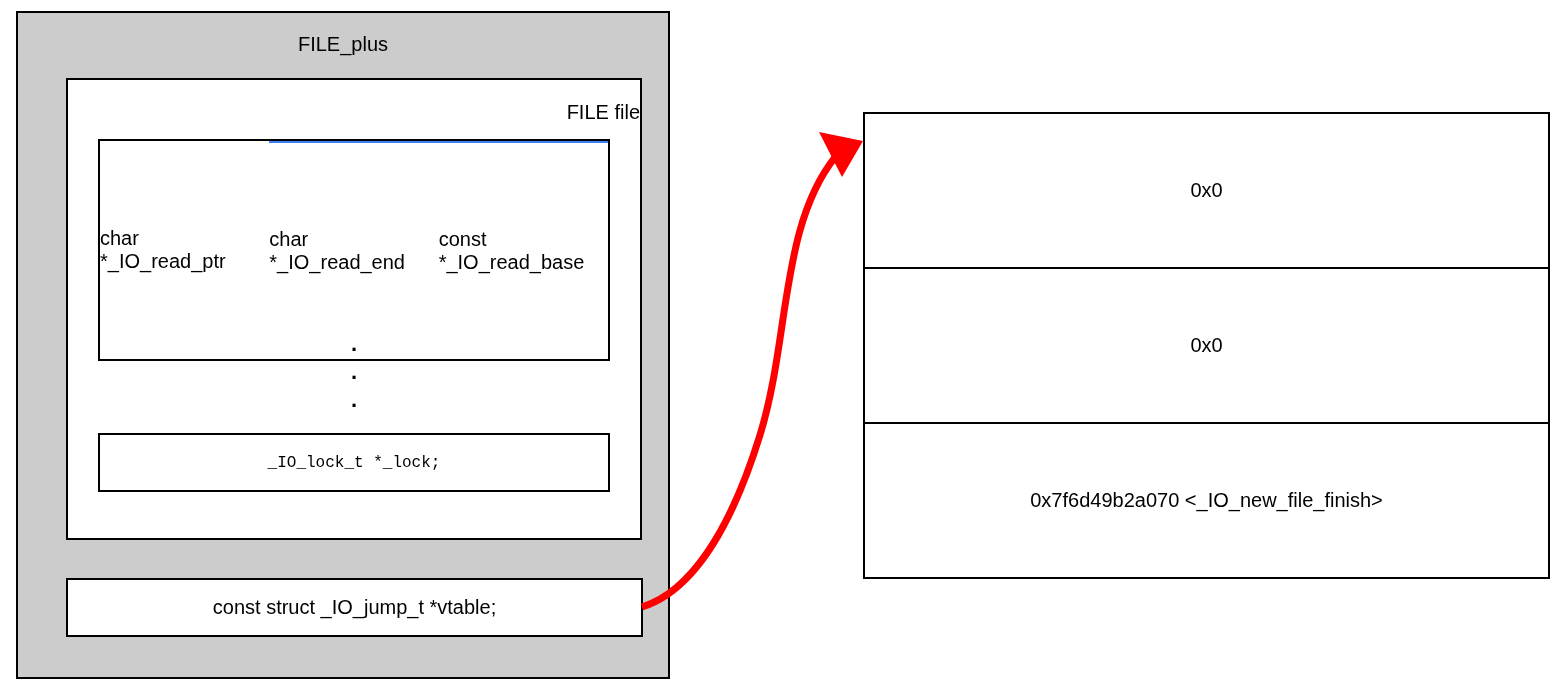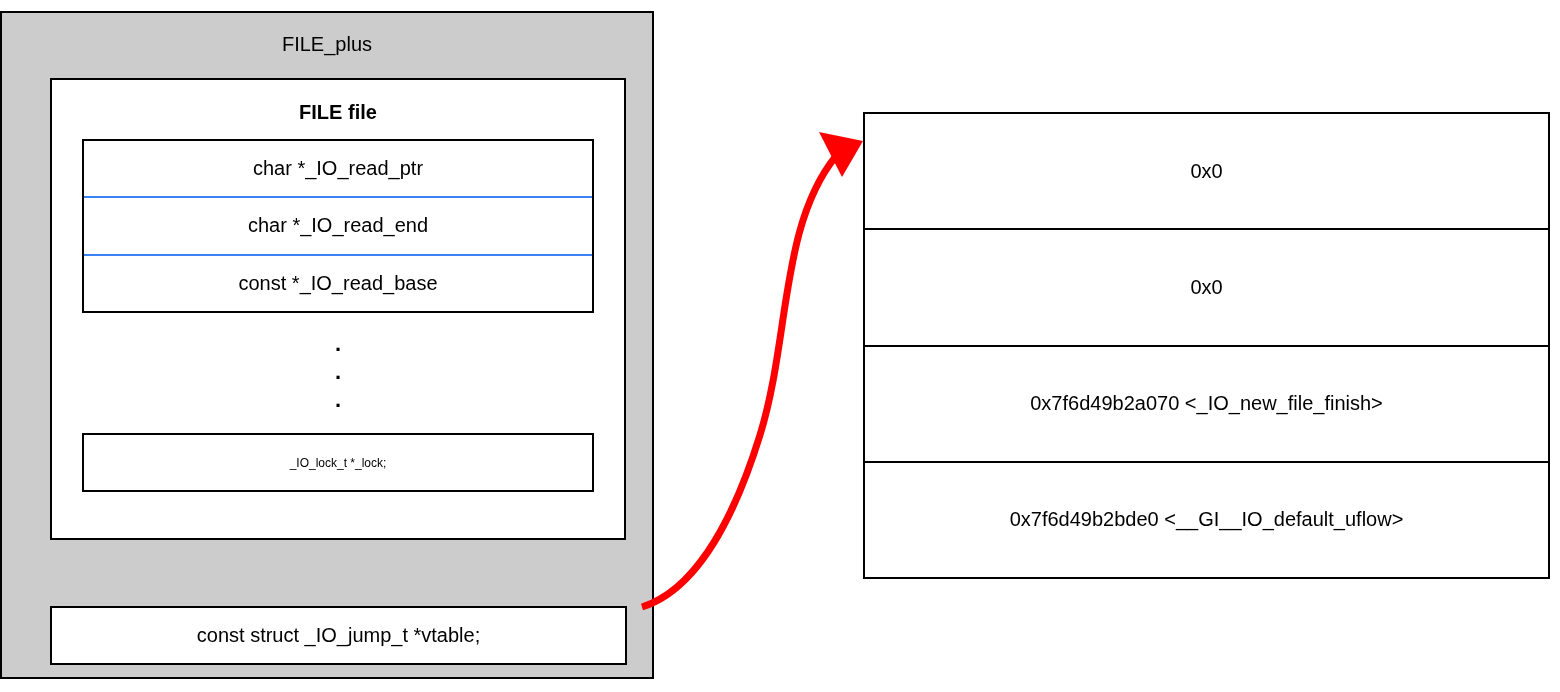--- a/index.html
+++ b/index.html
@@ -4,37 +4,37 @@
 <style>
   html,body { margin:0; padding:0; background:#ffffff; }
   .canvas {
     position:relative; width:1560px; height:692px; background:#ffffff;
     font-family:"Liberation Sans", sans-serif; color:#000;
     overflow:hidden;
   }
   .box { box-sizing:border-box; border:2px solid #000; }
 
   
-  .file-plus-box { position:absolute; left:0; top:11px; width:654px; height:668px; background:#cccccc;padding-left:8px; }
+  .file-plus-box { position:absolute; left:16px; top:11px; width:654px; height:668px; background:#cccccc;padding-left:8px; }
   .file-plus-title { position:absolute; left:0; top:17px; width:100%; text-align:center; font-size:20px; line-height:28px; }
 
   
   .file-box { position:absolute; left:48px; top:65px; width:576px; height:462px; background:#ffffff; }
-  .file-title { position:absolute; left:0; top:18px; width:100%; text-align:center; font-size:20px; line-height:28px;font-weight:bold; }
+  .file-title { position:absolute; left:0; top:18px; width:100%; text-align:right; font-size:20px; line-height:28px; }
 
-  .fields-box { position:absolute; left:30px; top:59px; width:512px; height:174px; background:#ffffff; display:flex; flex-direction:column; }
+  .fields-box { position:absolute; left:30px; top:59px; width:512px; height:222px; background:#ffffff; display:flex; flex-direction:row; }
   .field-row { flex:1; display:flex; align-items:center; justify-content:center; font-size:20px; }
   .field-row + .field-row { border-top:2px solid #3b82f6; }
 
   .ellipsis { position:absolute; left:0; top:250px; width:100%; display:flex; flex-direction:column; align-items:center; }
   .ellipsis span { display:block; height:28px; line-height:28px; font-size:22px; font-weight:bold; }
 
-  .lock-box { position:absolute; left:30px; top:353px; width:512px; height:59px; background:#ffffff; display:flex; align-items:center; justify-content:center; font-size:12px; }
+  .lock-box { position:absolute; left:30px; top:353px; width:512px; height:59px; background:#ffffff; display:flex; align-items:center; justify-content:center; font-size:16px;font-family:Liberation Mono, monospace; }
 
-  .vtable-box { position:absolute; left:48px; top:565px; width:577px; height:59px; background:#ffffff; display:flex; align-items:center; justify-content:center; font-size:20px;margin-top:28px; }
+  .vtable-box { position:absolute; left:48px; top:565px; width:577px; height:59px; background:#ffffff; display:flex; align-items:center; justify-content:center; font-size:20px; }
 
   
   .jump-table { position:absolute; left:863px; top:112px; width:687px; height:467px; background:#ffffff; display:flex; flex-direction:column; }
   .jump-row { flex:1; display:flex; align-items:center; justify-content:center; font-size:20px; }
   .jump-row + .jump-row { border-top:2px solid #000; }
 
   
   .arrow-layer { position:absolute; left:0; top:0; width:1560px; height:692px; pointer-events:none; }
 </style>
 </head>
@@ -63,21 +63,20 @@
       <div class="box lock-box">_IO_lock_t *_lock;</div>
     </div>
 
     <div class="box vtable-box">const struct _IO_jump_t *vtable;</div>
   </div>
 
   <div class="box jump-table">
     <div class="jump-row">0x0</div>
     <div class="jump-row">0x0</div>
     <div class="jump-row">0x7f6d49b2a070 &lt;_IO_new_file_finish&gt;</div>
-    <div class="jump-row">0x7f6d49b2bde0 &lt;__GI__IO_default_uflow&gt;</div>
   </div>
 
   <svg class="arrow-layer" width="1560" height="692" viewBox="0 0 1560 692" xmlns="http://www.w3.org/2000/svg">
     <path d="M 642 607 C 690 592 730 532 760 435 C 790 338 780 225 836 156" fill="none" stroke="#ff0000" stroke-width="7"></path>
     <polygon points="863,141 819,132 842,177" fill="#ff0000"></polygon>
   </svg>
 
 </div>
 
 </body></html>

